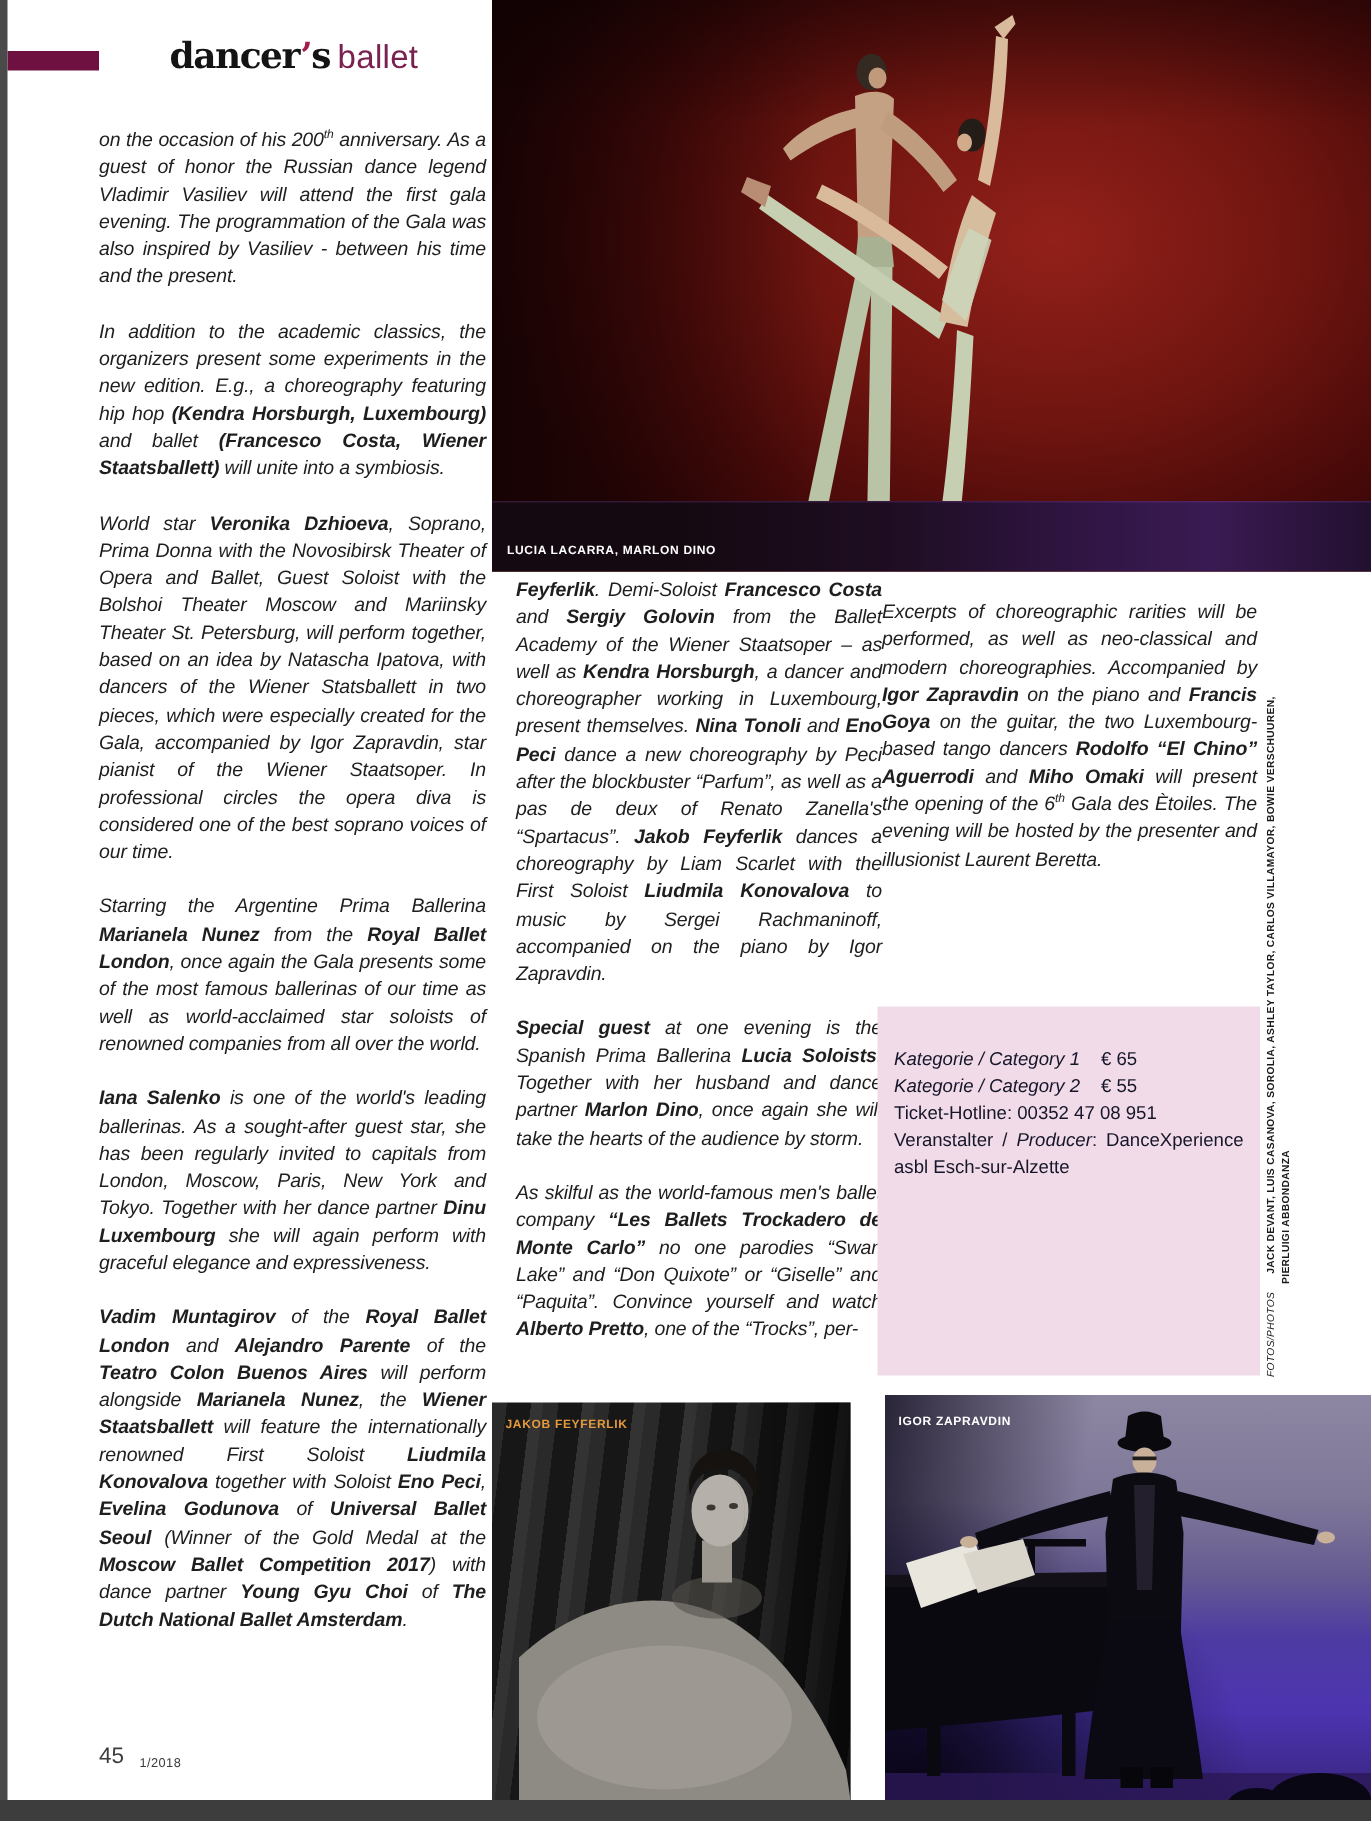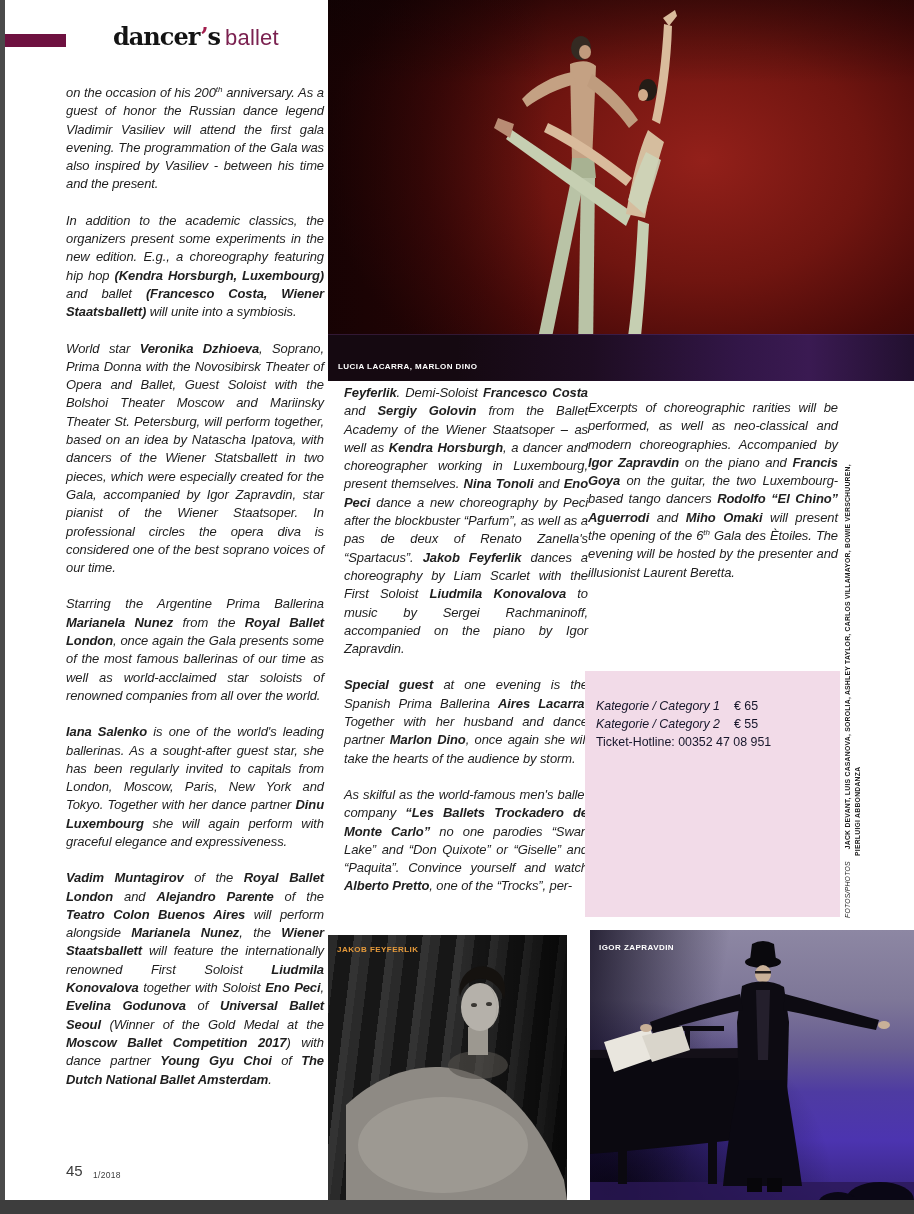--- a/index.html
+++ b/index.html
@@ -116,32 +116,33 @@
       <path d="M298,186 C268,162 240,144 216,132 L220,123 C246,135 276,156 304,178 Z" fill="#d9bb9c"></path>
       <path d="M310,220 C308,262 304,310 299,344 L312,346 C316,310 319,264 321,224 Z" fill="#c6cfb2"></path>
       <path d="M298,342 L312,344 L310,366 L300,364 Z" fill="#c9a183"></path>
     </svg>
     <div class="floor"></div>
     <span class="cap cap-main">LUCIA LACARRA, MARLON DINO</span>
   </div>
 
   <div class="col col-mid">
       <p class="para"><span class="b">Feyferlik</span><span>. Demi-Soloist </span><span class="b">Francesco Costa</span><span> and </span><span class="b">Sergiy Golovin</span><span> from the Ballet Academy of the Wiener Staatsoper – as well as </span><span class="b">Kendra Horsburgh</span><span>, a dancer and choreographer working in Luxembourg, present themselves. </span><span class="b">Nina Tonoli</span><span> and </span><span class="b">Eno Peci</span><span> dance a new choreography by Peci after the blockbuster “Parfum”, as well as a pas de deux of Renato Zanella's “Spartacus”. </span><span class="b">Jakob Feyferlik</span><span> dances a choreography by Liam Scarlet with the First Soloist </span><span class="b">Liudmila Konovalova</span><span> to music by Sergei Rachmaninoff, accompanied on the piano by Igor Zapravdin.</span></p>
-      <p class="para"><span class="b">Special guest</span><span> at one evening is the Spanish Prima Ballerina </span><span class="b">Aires Lacarra</span><span>. Together with her husband and dance partner </span><span class="b">Marlon Dino</span><span>, once again she will take the hearts of the audience by storm.</span></p>
+      <p class="para"><span class="b">Special guest</span><span> at one evening is the Spanish Prima Ballerina </span><span class="b">Lucia Soloists</span><span>. Together with her husband and dance partner </span><span class="b">Marlon Dino</span><span>, once again she will take the hearts of the audience by storm.</span></p>
       <p class="para"><span>As skilful as the world-famous men's ballet company </span><span class="b">“Les Ballets Trockadero de Monte Carlo”</span><span> no one parodies “Swan Lake” and “Don Quixote” or “Giselle” and “Paquita”. Convince yourself and watch </span><span class="b">Alberto Pretto</span><span>, one of the “Trocks”, per-</span></p>
     </div>
   <div class="col col-right">
       <p class="para"><span>Excerpts of choreographic rarities will be performed, as well as neo-classical and modern choreographies. Accompanied by </span><span class="b">Igor Zapravdin</span><span> on the piano and </span><span class="b">Francis Goya</span><span> on the guitar, the two Luxembourg-based tango dancers </span><span class="b">Rodolfo “El Chino” Aguerrodi</span><span> and </span><span class="b">Miho Omaki</span><span> will present the opening of the 6</span><span class="sup">th</span><span> Gala des Ètoiles. The evening will be hosted by the presenter and illusionist Laurent Beretta.</span></p>
     </div>
 
   <div class="ticket-box">
       <p class="tline blank"></p>
       <p class="tline"><span class="it">Kategorie / Category 1</span><span class="price">€ 65</span></p>
       <p class="tline"><span class="it">Kategorie / Category 2</span><span class="price">€ 55</span></p>
       <p class="tline"><span>Ticket-Hotline: 00352 47 08 951</span></p>
+      <p class="tline"><span>Veranstalter / </span><span class="it">Producer</span><span>: DanceXperience asbl Esch-sur-Alzette</span></p>
     </div>
 
   <div class="credits">
     <div class="cr-line1">
       <span class="cr-label">FOTOS/PHOTOS</span><span>JACK DEVANT, LUIS CASANOVA, SOROLIA, ASHLEY TAYLOR, CARLOS VILLAMAYOR, BOWIE VERSCHUUREN,</span>
     </div>
     <div class="cr-line2">PIERLUIGI ABBONDANZA</div>
   </div>
 
   <div class="photo-jakob">

